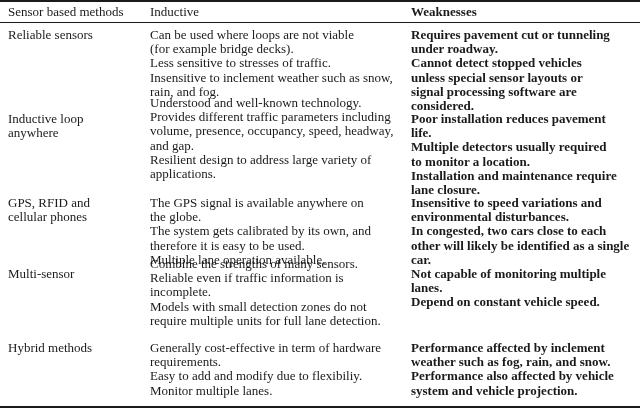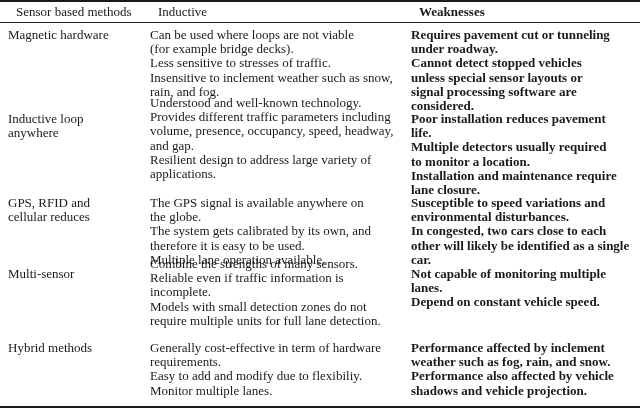--- a/index.html
+++ b/index.html
@@ -6,36 +6,36 @@
   body { width: 640px; height: 409px; overflow: hidden; position: relative;
          font-family: "Liberation Serif", "DejaVu Serif", serif; color: #1a1a1a; }
   .rule { position: absolute; left: 0; width: 640px; background: #1a1a1a; }
   .rule-top { top: 0; height: 2px; }
   .rule-mid { top: 22px; height: 1px; }
   .rule-bot { top: 406px; height: 2px; }
   .cell { position: absolute; font-size: 13px; line-height: 14.2px; white-space: pre; }
   .c1 { left: 8px; }
   .c2 { left: 150px; }
   .c3 { left: 411px; font-weight: bold; }
-  .hdr { top: 5px; margin-left: 8px; }
+  .hdr { top: 5px; }
 </style>
 </head>
 <body>
 
 <div>
   <div class="rule rule-top"></div>
 
   <div class="cell c1 hdr">Sensor based methods</div>
   <div class="cell c2 hdr">Inductive</div>
   <div class="cell c3 hdr">Weaknesses</div>
 
   <div class="rule rule-mid"></div>
 
   <div>
-    <div class="cell c1" style="top:28px">Magnetic hardware</div>
+    <div class="cell c1" style="top:28px">Reliable sensors</div>
     <div class="cell c2" style="top:28px">Can be used where loops are not viable
 (for example bridge decks).
 Less sensitive to stresses of traffic.
 Insensitive to inclement weather such as snow,
 rain, and fog.</div>
     <div class="cell c3" style="top:28px">Requires pavement cut or tunneling
 under roadway.
 Cannot detect stopped vehicles
 unless special sensor layouts or
 signal processing software are
@@ -54,27 +54,27 @@
     <div class="cell c3" style="top:112px">Poor installation reduces pavement
 life.
 Multiple detectors usually required
 to monitor a location.
 Installation and maintenance require
 lane closure.</div>
   </div>
 
   <div>
     <div class="cell c1" style="top:196px">GPS, RFID and
-cellular reduces</div>
+cellular phones</div>
     <div class="cell c2" style="top:196px">The GPS signal is available anywhere on
 the globe.
 The system gets calibrated by its own, and
 therefore it is easy to be used.
 Multiple lane operation available.</div>
-    <div class="cell c3" style="top:196px">Susceptible to speed variations and
+    <div class="cell c3" style="top:196px">Insensitive to speed variations and
 environmental disturbances.
 In congested, two cars close to each
 other will likely be identified as a single
 car.</div>
   </div>
 
   <div>
     <div class="cell c1" style="top:267px">Multi-sensor</div>
     <div class="cell c2" style="top:257px">Combine the strengths of many sensors.
 Reliable even if traffic information is
@@ -88,17 +88,17 @@
 
   <div>
     <div class="cell c1" style="top:341px">Hybrid methods</div>
     <div class="cell c2" style="top:341px">Generally cost-effective in term of hardware
 requirements.
 Easy to add and modify due to flexibiliy.
 Monitor multiple lanes.</div>
     <div class="cell c3" style="top:341px">Performance affected by inclement
 weather such as fog, rain, and snow.
 Performance also affected by vehicle
-shadows and vehicle projection.</div>
+system and vehicle projection.</div>
   </div>
 
   <div class="rule rule-bot"></div>
 </div>
 
 </body></html>

